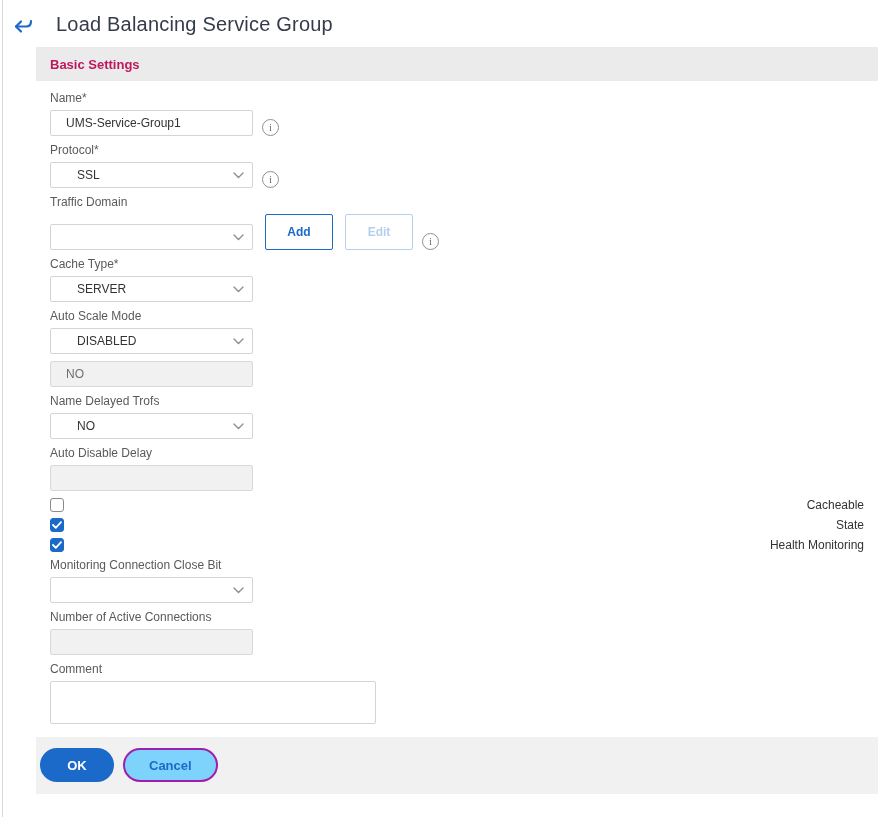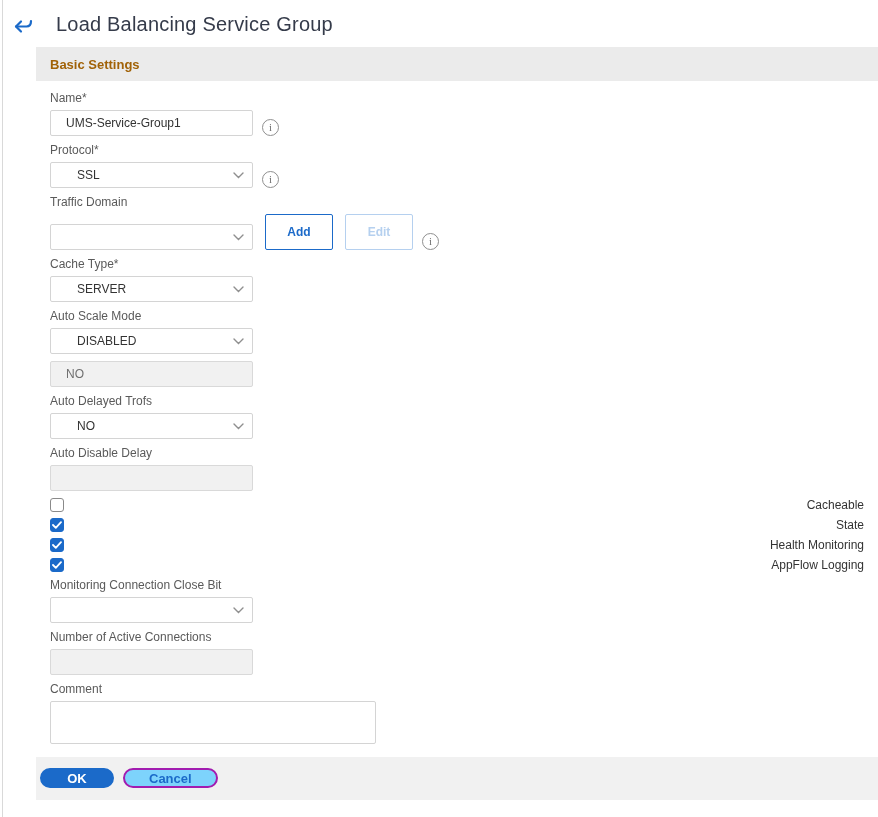--- a/index.html
+++ b/index.html
@@ -27,21 +27,21 @@
     margin-left:13px;
   }
   
   .panel {
     margin:11px 0 0 36px;
     width:842px;
   }
   .panel-header {
     background:#ebebeb;
     padding:10px 14px 9px 14px;
-    font-size:13px; font-weight:bold; color:#a16207;
+    font-size:13px; font-weight:bold; color:#be185d;
   }
   .panel-body {
     background:#ffffff;
     padding:10px 14px 2px 14px;
   }
   .panel-footer {
     background:#f1f1f1;
     padding:11px 0 12px 4px;
     display:flex; align-items:center; gap:9px;
   }
@@ -105,21 +105,21 @@
   .check-label { font-size:12px; color:#333333; }
   
   .comment-area {
     width:326px; height:43px; resize:none;
     border:1px solid #d4d4d4; border-radius:2px;
     font-family:"Liberation Sans", sans-serif; font-size:12px; color:#333;
     padding:4px 8px;
   }
   
   .pill-btn {
-    height:20px; border-radius:17px;
+    height:34px; border-radius:17px;
     font-family:"Liberation Sans", sans-serif;
     font-size:13px; font-weight:bold;
     cursor:pointer; padding:0 24px;
   }
   .pill-primary {
     background:#1b6ac9; border:2px solid #1b6ac9; color:#ffffff;
     min-width:74px;
   }
   .pill-secondary {
     background:#7dd3fc; border:2px solid #a21caf; color:#1b6ac9;
@@ -204,21 +204,21 @@
       </div>
     </div>
 
     <div class="field">
       <div class="control-row">
         <input class="text-input" type="text" disabled="" value="NO" style="">
       </div>
     </div>
 
     <div class="field">
-      <div class="field-label">Auto Delayed Trofs</div>
+      <div class="field-label">Name Delayed Trofs</div>
       <div class="control-row">
         <div class="select-box">
           <span class="select-value">NO</span>
           <svg class="chevron" width="11" height="7" viewBox="0 0 11 7">
               <path d="M1 1 L5.5 5.5 L10 1" stroke="#8f8f8f" stroke-width="1.4" fill="none" stroke-linecap="round"></path>
             </svg>
         </div>
       </div>
     </div>
 
@@ -245,28 +245,20 @@
         <span class="check-label">State</span>
       </div>
       <div class="check-row">
         <span class="checkbox checked">
           <svg width="10" height="8" viewBox="0 0 10 8">
               <path d="M1 4 L3.8 6.8 L9 1.2" stroke="#ffffff" stroke-width="1.8" fill="none" stroke-linecap="round" stroke-linejoin="round"></path>
             </svg>
         </span>
         <span class="check-label">Health Monitoring</span>
       </div>
-      <div class="check-row">
-        <span class="checkbox checked">
-          <svg width="10" height="8" viewBox="0 0 10 8">
-              <path d="M1 4 L3.8 6.8 L9 1.2" stroke="#ffffff" stroke-width="1.8" fill="none" stroke-linecap="round" stroke-linejoin="round"></path>
-            </svg>
-        </span>
-        <span class="check-label">AppFlow Logging</span>
-      </div>
     </div>
 
     <div class="field">
       <div class="field-label">Monitoring Connection Close Bit</div>
       <div class="control-row">
         <div class="select-box">
           <span class="select-value"></span>
           <svg class="chevron" width="11" height="7" viewBox="0 0 11 7">
               <path d="M1 1 L5.5 5.5 L10 1" stroke="#8f8f8f" stroke-width="1.4" fill="none" stroke-linecap="round"></path>
             </svg>

